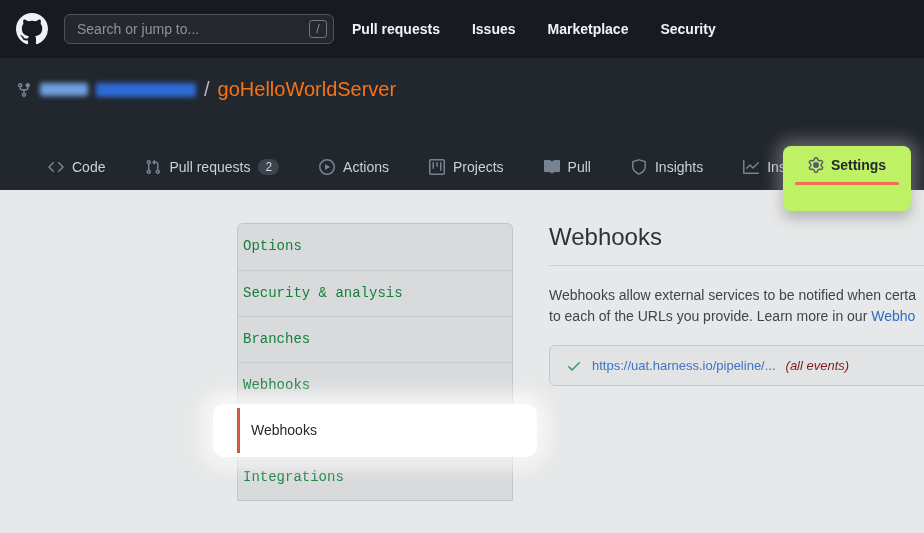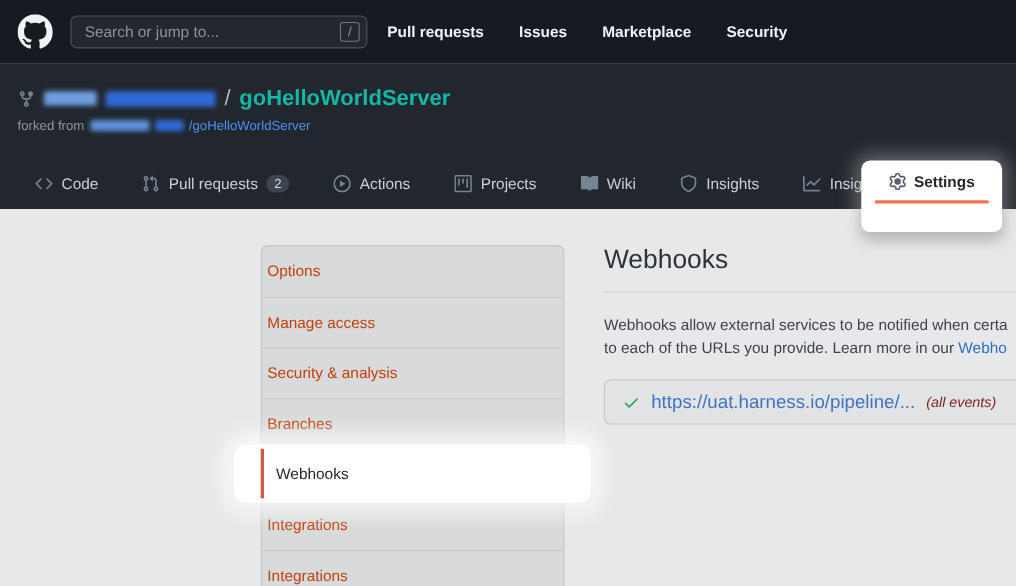--- a/index.html
+++ b/index.html
@@ -21,70 +21,70 @@
   .top-nav-item { color:#f0f3f6; font-size:14px; font-weight:700; cursor:pointer; white-space:nowrap; }
 
   
   .repo-head { position:absolute; top:58px; left:0; right:0; height:132px; background:#22272e; z-index:1; }
   .repo-title-row { position:absolute; top:20px; left:16px; display:flex; align-items:center; gap:8px; }
   .fork-icon { width:16px; height:16px; color:#768390; }
   .redact { display:inline-block; border-radius:2px; filter:blur(2.5px); }
   .redact.b1 { width:48px; height:13px; background:#6f9fe0; }
   .redact.b2 { width:100px; height:14px; background:#2e6bd6; }
   .repo-sep { color:#adbac7; font-size:20px; }
-  .repo-name { color:#14b8a6; font-size:20px; font-weight:700; cursor:pointer; }
+  .repo-name { color:#f97316; font-size:20px; font-weight:400; cursor:pointer; }
   .forked-line { position:absolute; top:49px; left:16px; display:flex; align-items:center; gap:5px;
                  font-size:12px; color:#8b949e; }
   .redact.s1 { width:54px; height:10px; background:#5d8fd8; }
   .redact.s2 { width:26px; height:10px; background:#2e6bd6; }
   .forked-link { color:#4c8ff8; cursor:pointer; }
 
   
   .repo-tabs { position:absolute; left:0; right:0; bottom:0; height:46px; display:flex; align-items:center;
-               padding-left:32px; gap:40px;text-align:center; }
+               padding-left:48px; gap:40px;text-align:center; }
   .tab { display:flex; align-items:center; gap:8px; color:#c9d1d9; font-size:14px; cursor:pointer;
          white-space:nowrap; }
   .tab svg { width:16px; height:16px; color:#768390; }
   .tab-count { background:#3d444d; color:#cdd9e5; border-radius:10px; font-size:12px; padding:1px 7px; }
 
   
-  .settings-spot { position:absolute; left:783px; top:146px; width:128px; height:65px; background:#ffffff;
+  .settings-spot { position:absolute; left:783px; top:146px; width:128px; height:65px; background:#bef264;
                    border-radius:8px; z-index:6; display:flex; flex-direction:column; align-items:center;
                    padding-top:11px; cursor:pointer;
                    box-shadow:0 0 16px 6px rgba(255,255,255,0.30), 0 6px 14px rgba(0,0,0,0.35); }
   .settings-spot-inner { display:flex; align-items:center; gap:7px; color:#24292f; font-size:14px;
                          font-weight:700; }
   .settings-spot-inner svg { width:16px; height:16px; color:#57606a; }
   .tab-underline { margin-top:9px; width:104px; height:3px; border-radius:2px; background:#f0704f; }
 
   
   .settings-nav { position:absolute; left:237px; top:223px; width:276px; background:#d9dadb;
                   border:1px solid #c3c4c6; border-radius:6px 6px 0 0; }
-  .snav-item { height:46px; line-height:45px; padding-left:5px; font-size:14px; color:#c2410c;
-               border-top:1px solid #c8c9cb; cursor:pointer; }
+  .snav-item { height:46px; line-height:45px; padding-left:5px; font-size:14px; color:#15803d;
+               border-top:1px solid #c8c9cb; cursor:pointer;font-family:Liberation Mono, monospace; }
   .snav-item:first-child { border-top:none; }
 
   
   .webhooks-spot { position:absolute; left:213px; top:404px; width:324px; height:53px; background:#ffffff;
                    border-radius:10px; z-index:6; cursor:pointer;
                    box-shadow:0 0 18px 9px rgba(255,255,255,0.85), 0 2px 10px rgba(0,0,0,0.12); }
   .wh-accent { position:absolute; left:24px; top:4px; width:3px; height:45px; background:#cf5b45; }
   .wh-spot-label { position:absolute; left:38px; top:0; height:53px; line-height:53px; font-size:14px;
                    color:#24292f; }
 
   
   .main-panel { position:absolute; left:549px; top:223px; width:430px; }
   .panel-title { font-size:24px; font-weight:400; color:#2e3338; padding-bottom:14px;
                  border-bottom:1px solid #cfd0d2; }
   .intro { margin-top:19px; font-size:14px; line-height:21px; color:#3f444a; white-space:nowrap; }
   .intro-link { color:#2f6cc4; cursor:pointer;margin-top:43px; }
   .webhook-box { margin-top:18px; width:430px; height:41px; background:#e2e3e5; border:1px solid #c5c6c8;
                  border-radius:6px; display:flex; align-items:center; padding:0 16px; gap:10px; cursor:pointer; }
   .check-icon { width:16px; height:16px; color:#2f9e58; flex:0 0 auto; }
-  .wh-url { font-size:17px; color:#3b74c4; cursor:pointer; white-space:nowrap; }
+  .wh-url { font-size:13px; color:#3b74c4; cursor:pointer; white-space:nowrap; }
   .wh-events { font-size:13px; font-style:italic; color:#7f1d1d; white-space:nowrap; }
 </style>
 </head>
 <body>
 
 <div class="screen">
 
   <header class="topbar">
     <svg class="gh-logo" viewBox="0 0 16 16" fill="currentColor">
         <path d="M8 0C3.58 0 0 3.58 0 8c0 3.54 2.29 6.53 5.47 7.59.4.07.55-.17.55-.38 0-.19-.01-.82-.01-1.49-2.01.37-2.53-.49-2.69-.94-.09-.23-.48-.94-.82-1.13-.28-.15-.68-.52-.01-.53.63-.01 1.08.58 1.23.82.72 1.21 1.87.87 2.33.66.07-.52.28-.87.51-1.07-1.78-.2-3.64-.89-3.64-3.95 0-.87.31-1.59.82-2.15-.08-.2-.36-1.02.08-2.12 0 0 .67-.21 2.2.82.64-.18 1.32-.27 2-.27s1.36.09 2 .27c1.53-1.04 2.2-.82 2.2-.82.44 1.1.16 1.92.08 2.12.51.56.82 1.27.82 2.15 0 3.07-1.87 3.75-3.65 3.95.29.25.54.73.54 1.48 0 1.07-.01 1.93-.01 2.2 0 .21.15.46.55.38A8.01 8.01 0 0 0 16 8c0-4.42-3.58-8-8-8z"></path>
@@ -104,26 +104,20 @@
   <section class="repo-head">
     <div class="repo-title-row">
       <svg class="fork-icon" viewBox="0 0 16 16" fill="currentColor">
           <path d="M5 3.25a.75.75 0 1 1-1.5 0 .75.75 0 0 1 1.5 0zm0 2.122a2.25 2.25 0 1 0-1.5 0v.878A2.25 2.25 0 0 0 5.75 8.5h1.5v2.128a2.251 2.251 0 1 0 1.5 0V8.5h1.5a2.25 2.25 0 0 0 2.25-2.25v-.878a2.25 2.25 0 1 0-1.5 0v.878a.75.75 0 0 1-.75.75h-4.5A.75.75 0 0 1 5 6.25v-.878zm3.75 7.378a.75.75 0 1 1-1.5 0 .75.75 0 0 1 1.5 0zm3-8.75a.75.75 0 1 0 0-1.5.75.75 0 0 0 0 1.5z"></path>
         </svg>
       <span class="redact b1"></span>
       <span class="redact b2"></span>
       <span class="repo-sep">/</span>
       <span class="repo-name">goHelloWorldServer</span>
     </div>
-    <div class="forked-line">
-      <span>forked from</span>
-      <span class="redact s1"></span>
-      <span class="redact s2"></span>
-      <span class="forked-link">/goHelloWorldServer</span>
-    </div>
 
     <nav class="repo-tabs">
       <span class="tab">
         <svg viewBox="0 0 16 16" fill="currentColor">
             <path d="M4.72 3.22a.75.75 0 0 1 1.06 1.06L2.06 8l3.72 3.72a.75.75 0 1 1-1.06 1.06L.47 8.53a.75.75 0 0 1 0-1.06l4.25-4.25zm6.56 0a.75.75 0 1 0-1.06 1.06L13.94 8l-3.72 3.72a.75.75 0 1 0 1.06 1.06l4.25-4.25a.75.75 0 0 0 0-1.06l-4.25-4.25z"></path>
           </svg>
         <span>Code</span>
       </span>
       <span class="tab">
         <svg viewBox="0 0 16 16" fill="currentColor">
@@ -141,21 +135,21 @@
       <span class="tab">
         <svg viewBox="0 0 16 16" fill="currentColor">
             <path d="M1.75 0A1.75 1.75 0 0 0 0 1.75v12.5C0 15.216.784 16 1.75 16h12.5A1.75 1.75 0 0 0 16 14.25V1.75A1.75 1.75 0 0 0 14.25 0H1.75zM1.5 1.75a.25.25 0 0 1 .25-.25h12.5a.25.25 0 0 1 .25.25v12.5a.25.25 0 0 1-.25.25H1.75a.25.25 0 0 1-.25-.25V1.75zM11.75 3a.75.75 0 0 0-.75.75v7.5a.75.75 0 0 0 1.5 0v-7.5a.75.75 0 0 0-.75-.75zm-8.25.75a.75.75 0 0 1 1.5 0v5.5a.75.75 0 0 1-1.5 0v-5.5zM8 3a.75.75 0 0 0-.75.75v3.5a.75.75 0 0 0 1.5 0v-3.5A.75.75 0 0 0 8 3z"></path>
           </svg>
         <span>Projects</span>
       </span>
       <span class="tab">
         <svg viewBox="0 0 16 16" fill="currentColor">
             <path d="M0 1.75A.75.75 0 0 1 .75 1h4.253c1.227 0 2.317.59 3 1.501A3.744 3.744 0 0 1 11.006 1h4.245a.75.75 0 0 1 .75.75v10.5a.75.75 0 0 1-.75.75h-4.507a2.25 2.25 0 0 0-1.591.659l-.622.621a.75.75 0 0 1-1.06 0l-.622-.621A2.25 2.25 0 0 0 5.258 13H.75a.75.75 0 0 1-.75-.75V1.75zm8.755 3a2.25 2.25 0 0 1 2.25-2.25H14.5v9h-3.757c-.71 0-1.4.201-1.992.572l.004-7.322zM7.251 4.75l-.004 7.322A3.75 3.75 0 0 0 5.257 11.5H1.5v-9h3.503a2.25 2.25 0 0 1 2.248 2.25z"></path>
           </svg>
-        <span>Wiki</span>
+        <span>Pull</span>
       </span>
       <span class="tab">
         <svg viewBox="0 0 16 16" fill="currentColor">
             <path d="M7.467.133a1.75 1.75 0 0 1 1.066 0l5.25 1.68A1.75 1.75 0 0 1 15 3.48V7c0 1.566-.32 3.182-1.303 4.682-.983 1.498-2.585 2.813-5.032 3.855a1.7 1.7 0 0 1-1.33 0c-2.447-1.042-4.049-2.357-5.032-3.855C1.32 10.182 1 8.566 1 7V3.48a1.75 1.75 0 0 1 1.217-1.667l5.25-1.68zm.61 1.429a.25.25 0 0 0-.153 0l-5.25 1.68a.25.25 0 0 0-.174.238V7c0 1.358.275 2.666 1.057 3.86.784 1.194 2.121 2.34 4.366 3.297a.2.2 0 0 0 .154 0c2.245-.956 3.582-2.104 4.366-3.298C13.225 9.666 13.5 8.36 13.5 7V3.48a.25.25 0 0 0-.174-.237l-5.25-1.68z"></path>
           </svg>
         <span>Insights</span>
       </span>
       <span class="tab">
         <svg viewBox="0 0 16 16" fill="currentColor">
             <path d="M1.5 1.75a.75.75 0 0 0-1.5 0v12.5c0 .414.336.75.75.75h14.5a.75.75 0 0 0 0-1.5H1.5V1.75zm14.28 2.53a.75.75 0 0 0-1.06-1.06L10 7.94 7.53 5.47a.75.75 0 0 0-1.06 0L3.22 8.72a.75.75 0 0 0 1.06 1.06L7 7.06l2.47 2.47a.75.75 0 0 0 1.06 0l5.25-5.25z"></path>
@@ -170,21 +164,20 @@
       <svg viewBox="0 0 16 16" fill="currentColor">
           <path d="M7.429 1.525a6.593 6.593 0 0 1 1.142 0c.036.003.108.036.137.146l.289 1.105c.147.56.55.967.997 1.189.174.086.341.183.501.29.417.278.97.423 1.53.27l1.102-.303c.11-.03.175.016.195.046.219.31.41.641.573.989.014.031.022.11-.059.19l-.815.806c-.411.406-.562.957-.53 1.456a4.588 4.588 0 0 1 0 .582c-.032.499.119 1.05.53 1.456l.815.806c.08.08.073.159.059.19a6.494 6.494 0 0 1-.573.99c-.02.029-.086.074-.195.045l-1.103-.303c-.559-.153-1.112-.008-1.529.27-.16.107-.327.204-.5.29-.449.222-.851.628-.998 1.189l-.289 1.105c-.029.11-.101.143-.137.146a6.613 6.613 0 0 1-1.142 0c-.036-.003-.108-.037-.137-.146l-.289-1.105c-.147-.56-.55-.967-.997-1.189a4.502 4.502 0 0 1-.501-.29c-.417-.278-.97-.423-1.53-.27l-1.102.303c-.11.03-.175-.016-.195-.046a6.492 6.492 0 0 1-.573-.989c-.014-.031-.022-.11.059-.19l.815-.806c.411-.406.562-.957.53-1.456a4.587 4.587 0 0 1 0-.582c.032-.499-.119-1.05-.53-1.456l-.815-.806c-.08-.08-.073-.159-.059-.19.163-.348.354-.679.573-.989.02-.03.085-.076.195-.046l1.103.303c.559.153 1.112.008 1.529-.27.16-.107.327-.204.5-.29.449-.222.851-.628.998-1.189l.289-1.105c.029-.11.101-.143.137-.146zM8 0c-.236 0-.47.01-.701.03-.743.065-1.29.615-1.458 1.261l-.29 1.106c-.017.066-.078.158-.211.224a5.994 5.994 0 0 0-.668.386c-.123.082-.233.09-.3.071L3.27 2.776c-.644-.177-1.392.02-1.82.63a7.977 7.977 0 0 0-.704 1.217c-.315.675-.111 1.422.363 1.891l.815.806c.05.048.098.147.088.294a6.084 6.084 0 0 0 0 .772c.01.147-.038.246-.088.294l-.815.806c-.474.469-.678 1.216-.363 1.891.2.428.436.835.704 1.218.428.609 1.176.806 1.82.63l1.103-.303c.066-.019.176-.011.299.071.213.143.436.272.668.386.133.066.194.158.212.224l.289 1.106c.169.646.715 1.196 1.458 1.26a8.094 8.094 0 0 0 1.402 0c.743-.064 1.29-.614 1.458-1.26l.29-1.106c.017-.066.078-.158.211-.224a5.98 5.98 0 0 0 .668-.386c.123-.082.233-.09.3-.071l1.102.302c.644.177 1.392-.02 1.82-.63.268-.382.505-.789.704-1.217.315-.675.111-1.422-.364-1.891l-.814-.806c-.05-.048-.098-.147-.088-.294a6.1 6.1 0 0 0 0-.772c-.01-.147.039-.246.088-.294l.814-.806c.475-.469.679-1.216.364-1.891a7.992 7.992 0 0 0-.704-1.218c-.428-.609-1.176-.806-1.82-.63l-1.103.303c-.066.019-.176.011-.299-.071a5.991 5.991 0 0 0-.668-.386c-.133-.066-.194-.158-.212-.224L10.16 1.29C9.99.645 9.444.095 8.701.031A8.094 8.094 0 0 0 8 0zm1.5 8a1.5 1.5 0 1 1-3 0 1.5 1.5 0 0 1 3 0zM11 8a3 3 0 1 1-6 0 3 3 0 0 1 6 0z"></path>
         </svg>
       <span>Settings</span>
     </div>
     <div class="tab-underline"></div>
   </div>
 
   <aside class="settings-nav">
     <div class="snav-item">Options</div>
-    <div class="snav-item">Manage access</div>
     <div class="snav-item">Security &amp; analysis</div>
     <div class="snav-item">Branches</div>
     <div class="snav-item">Webhooks</div>
     <div class="snav-item">Integrations</div>
     <div class="snav-item">Integrations</div>
   </aside>
 
   <div class="webhooks-spot">
     <div class="wh-accent"></div>
     <div class="wh-spot-label">Webhooks</div>

